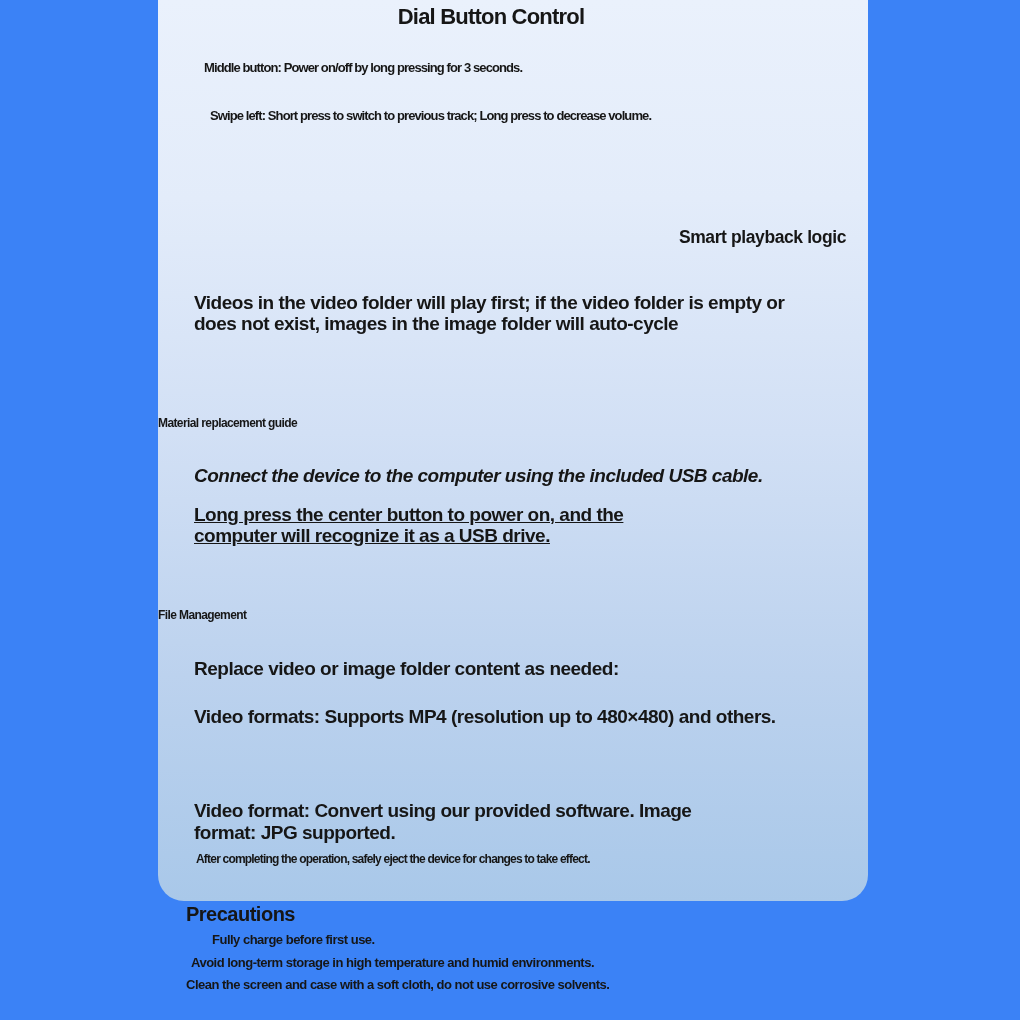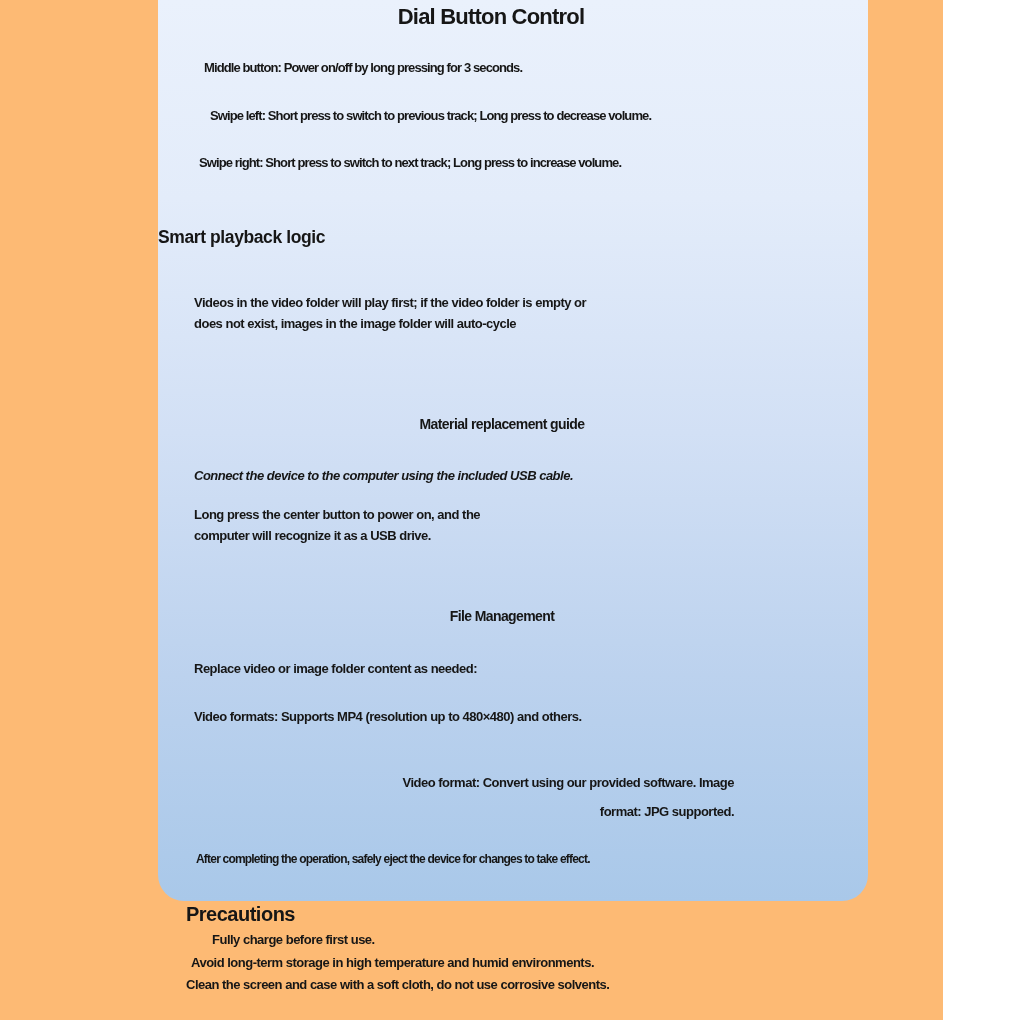--- a/index.html
+++ b/index.html
@@ -7,23 +7,23 @@
     padding: 0;
     width: 1020px;
     height: 1020px;
     background: #ffffff;
     font-family: "Liberation Sans", "DejaVu Sans", sans-serif;
     color: #161616;
     -webkit-font-smoothing: antialiased;
   }
   .page {
     position: relative;
-    width: 943px;
+    width: 1020px;
     height: 1020px;
-    background: #fdba74;
+    background: #3b82f6;
     overflow: hidden;
   }
   .panel {
     position: absolute;
     left: 158px;
     top: 0;
     width: 710px;
     height: 901px;
     background: linear-gradient(180deg, #eaf1fc 0%, #e3ecfa 22%, #d2e0f5 48%, #bcd2ee 75%, #a9c8e9 100%);
     border-radius: 0 0 26px 26px;
@@ -41,45 +41,45 @@
     font-size: 22px;
     letter-spacing: -0.8px;
   }
   .dial-line { font-size: 13px; letter-spacing: -0.9px; white-space: nowrap; }
   .dial-1 { left: 19px;  top: 60px; padding-left: 27px; }
   .dial-2 { left: 40px;  top: 108px; margin-left: 12px; }
   .dial-3 { left: 41px;  top: 155px; }
 
   .h2 {
     left: 0; right: 0;
-    text-align: left;
+    text-align: right;
     padding-right: 22px;
     font-size: 17.5px;
     letter-spacing: -0.4px;
   }
   .smart-heading { top: 227px; }
 
-  .body-block { font-size: 13px; letter-spacing: -0.5px; line-height: 20.5px; }
+  .body-block { font-size: 19px; letter-spacing: -0.5px; line-height: 20.5px; }
   .smart-body { left: 36px; top: 293px; width: 625px; }
 
   .h3 {
     left: 0; right: 0;
-    text-align: center;
+    text-align: left;
     padding-right: 22px;
-    font-size: 14px;
+    font-size: 12px;
     letter-spacing: -0.6px;
   }
   .material-heading { top: 416px; }
   .material-step1 { left: 36px; top: 466px; width: 620px; font-style: italic; }
-  .material-step2 { left: 36px; top: 504px; width: 470px; line-height: 21px; }
+  .material-step2 { left: 36px; top: 504px; width: 470px; line-height: 21px; text-decoration: underline; }
 
   .file-heading { top: 608px; }
   .file-line1 { left: 36px; top: 659px; width: 620px; }
   .file-line2 { left: 36px; top: 707px; width: 640px; }
-  .file-line3 { left: 36px; top: 768px; width: 540px; line-height: 29px; text-align: right; }
+  .file-line3 { left: 36px; top: 800px; width: 540px; line-height: 22px; }
 
   .eject-note {
     left: 38px; top: 852px;
     font-size: 12px;
     letter-spacing: -0.8px;
     white-space: nowrap;
   }
 
   
   .precautions-heading {
@@ -98,21 +98,20 @@
 <div class="page">
 
   <div class="panel">
 
     <div class="txt main-title">Dial Button Control</div>
 
     <div class="txt dial-line dial-1">Middle button: Power on/off by long pressing for 3 seconds.</div>
 
     <div class="txt dial-line dial-2">Swipe left: Short press to switch to previous track; Long press to decrease volume.</div>
 
-    <div class="txt dial-line dial-3">Swipe right: Short press to switch to next track; Long press to increase volume.</div>
 
     <div class="txt h2 smart-heading">Smart playback logic</div>
 
     <div class="txt body-block smart-body">Videos in the video folder will play first; if the video folder is empty or
 does not exist, images in the image folder will auto-cycle</div>
 
     <div class="txt h3 material-heading">Material replacement guide</div>
 
     <div class="txt body-block material-step1">Connect the device to the computer using the included USB cable.</div>
 

